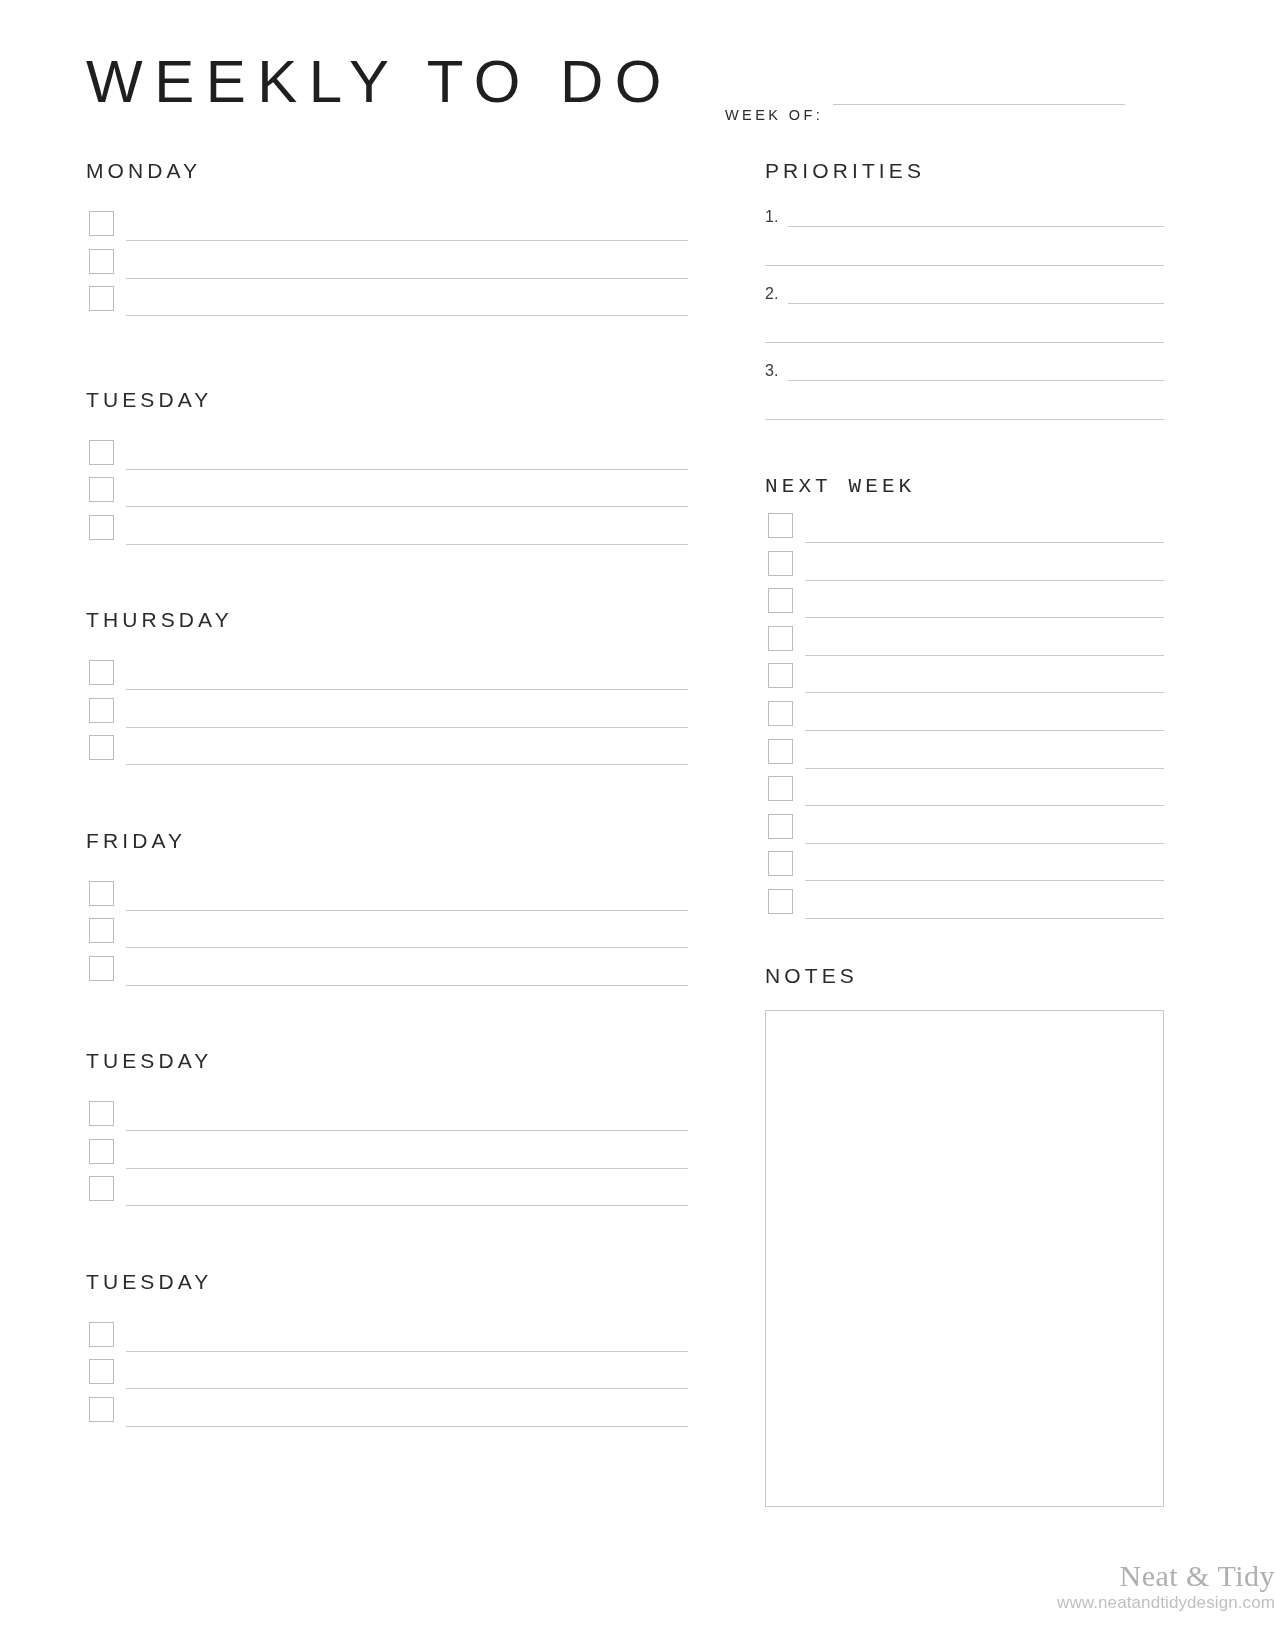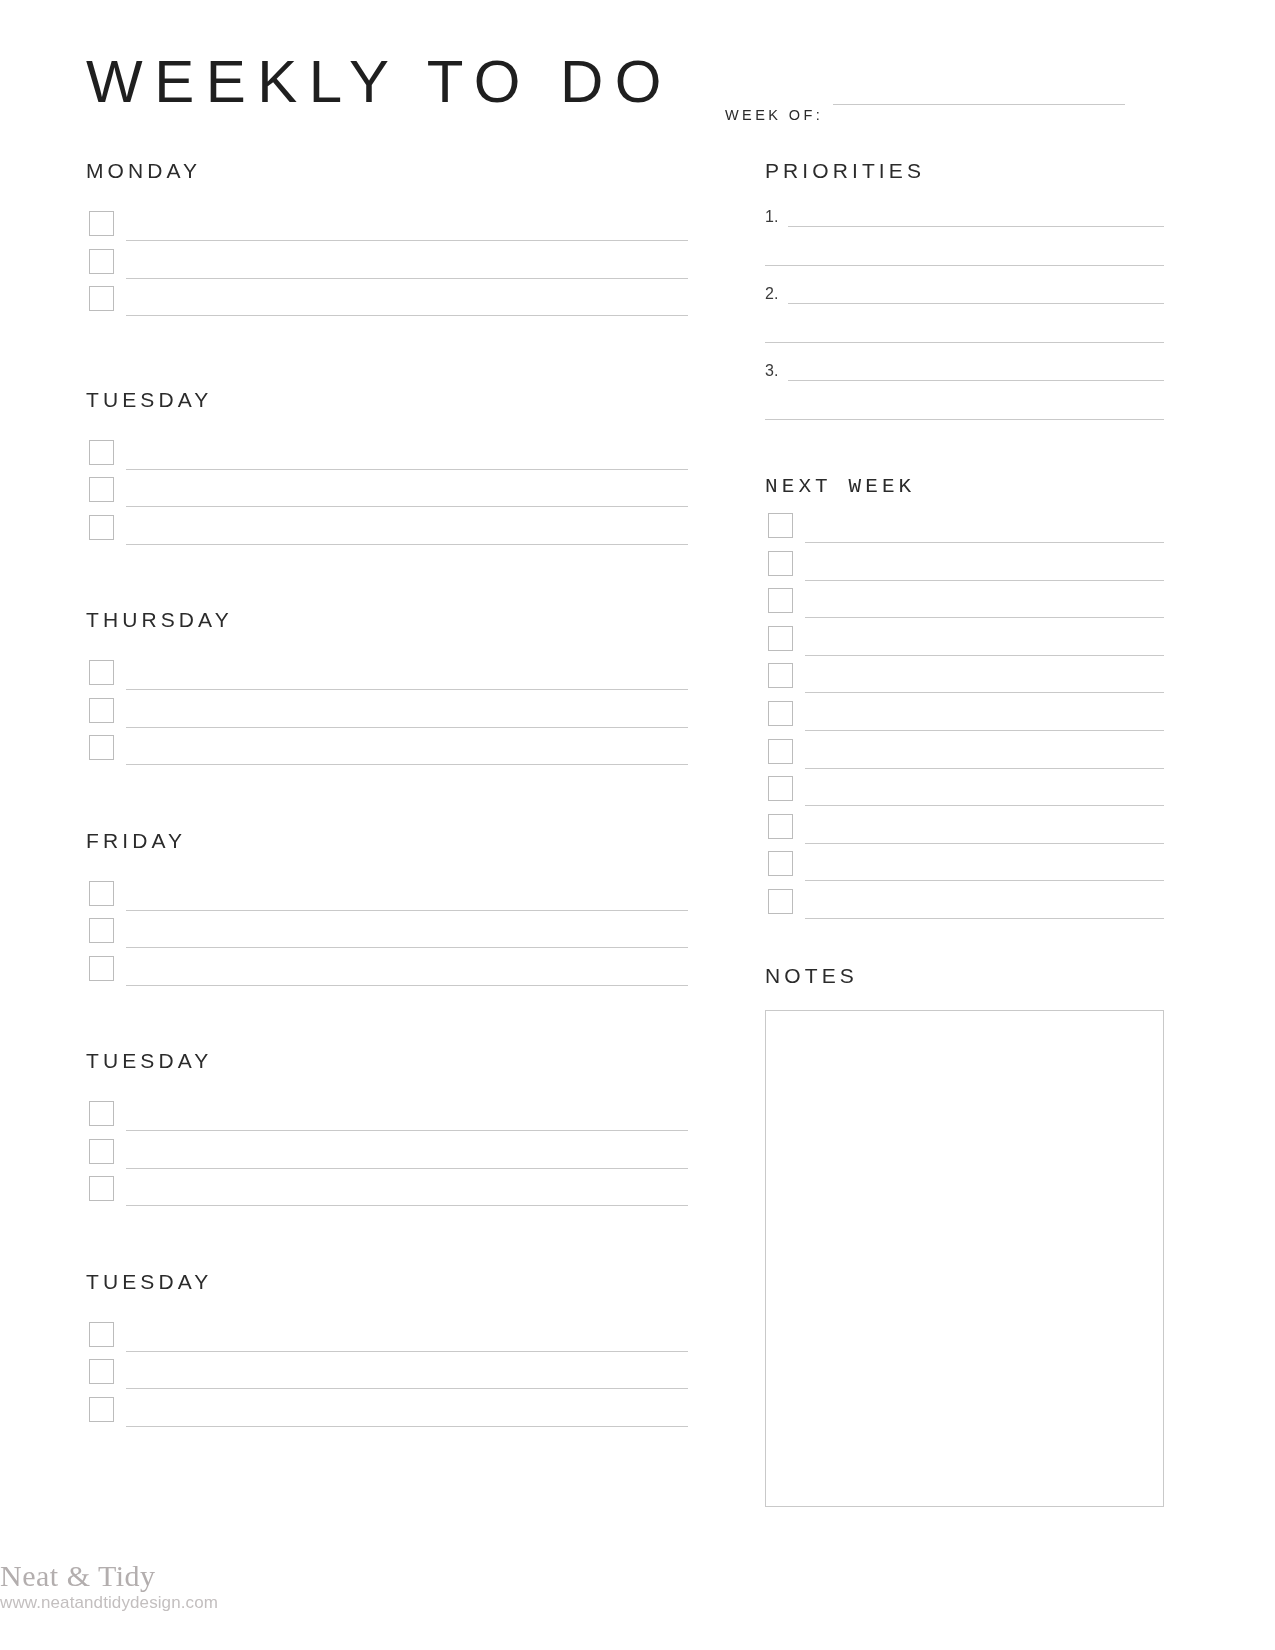--- a/index.html
+++ b/index.html
@@ -174,21 +174,21 @@
     background: #fff;
     box-sizing: border-box;
   }
 
   
   .footer {
     position: absolute;
     left: 0;
     top: 1560px;
     width: 1275px;
-    text-align: left;
+    text-align: right;
   }
   .brand {
     font-family: "Liberation Serif", serif;
     font-size: 30px;
     color: #b3aeae;
     letter-spacing: 0.5px;
     line-height: 1.05;
   }
   .brand-url {
     font-size: 17px;

